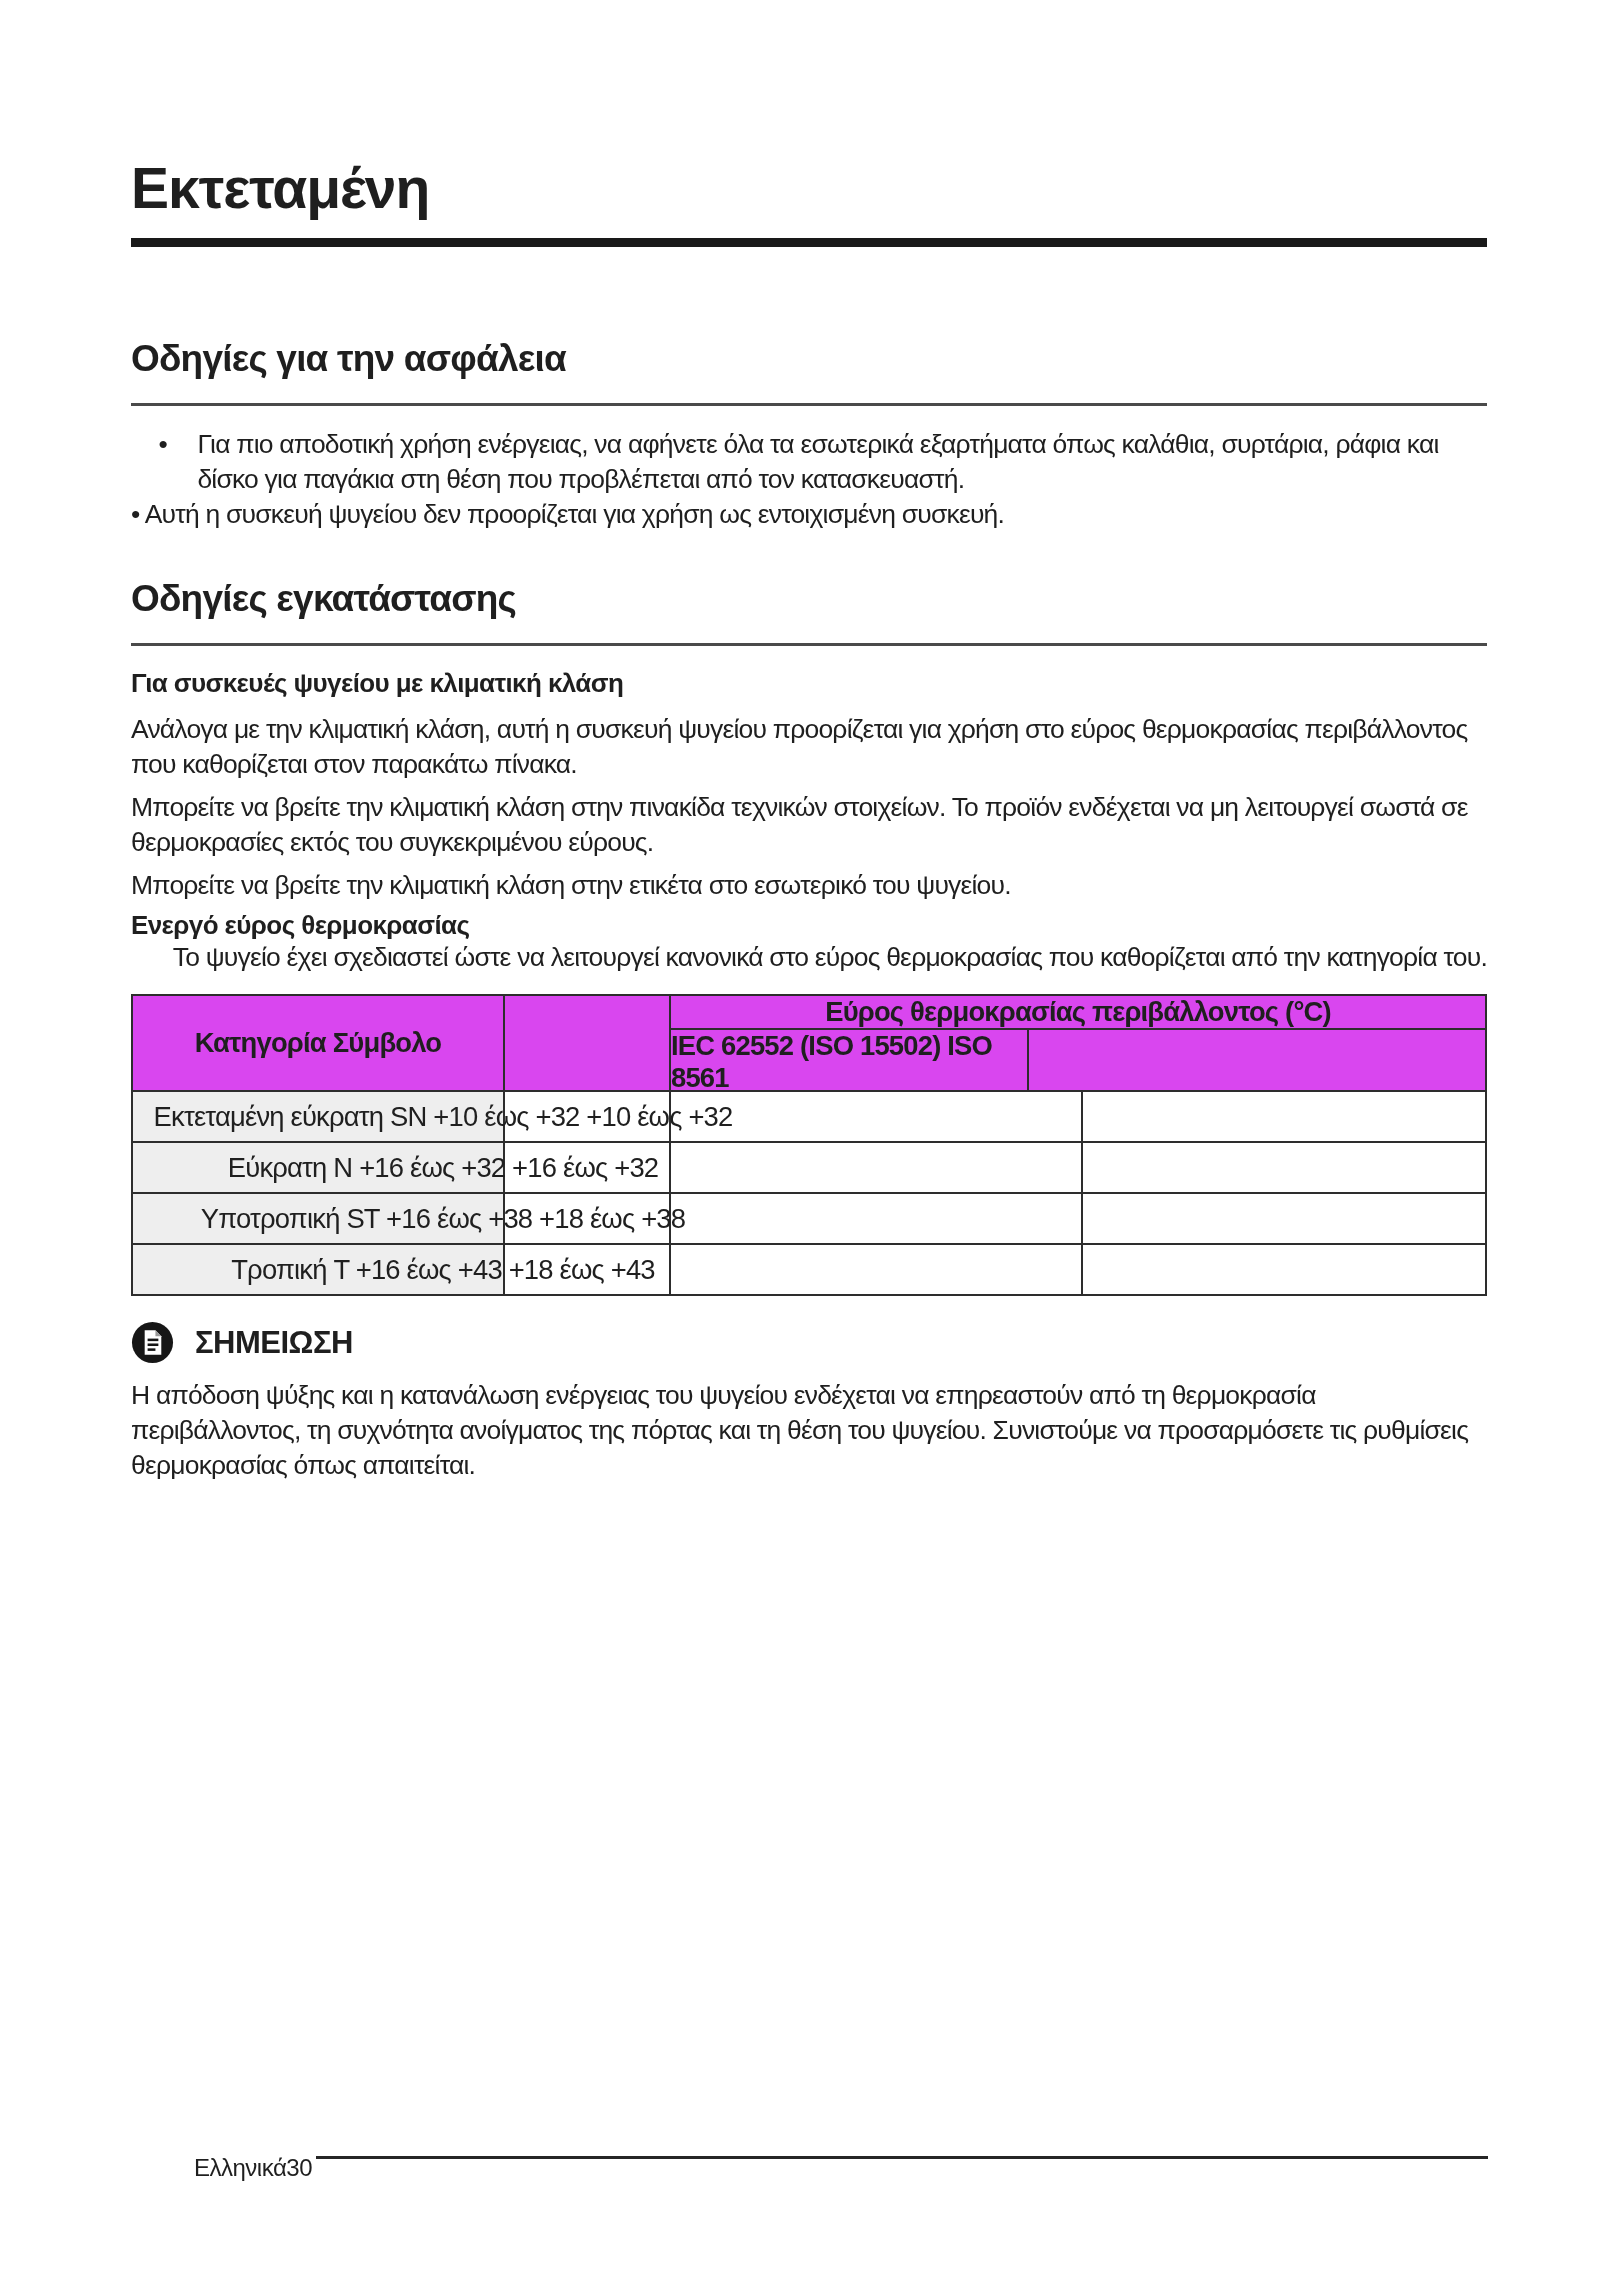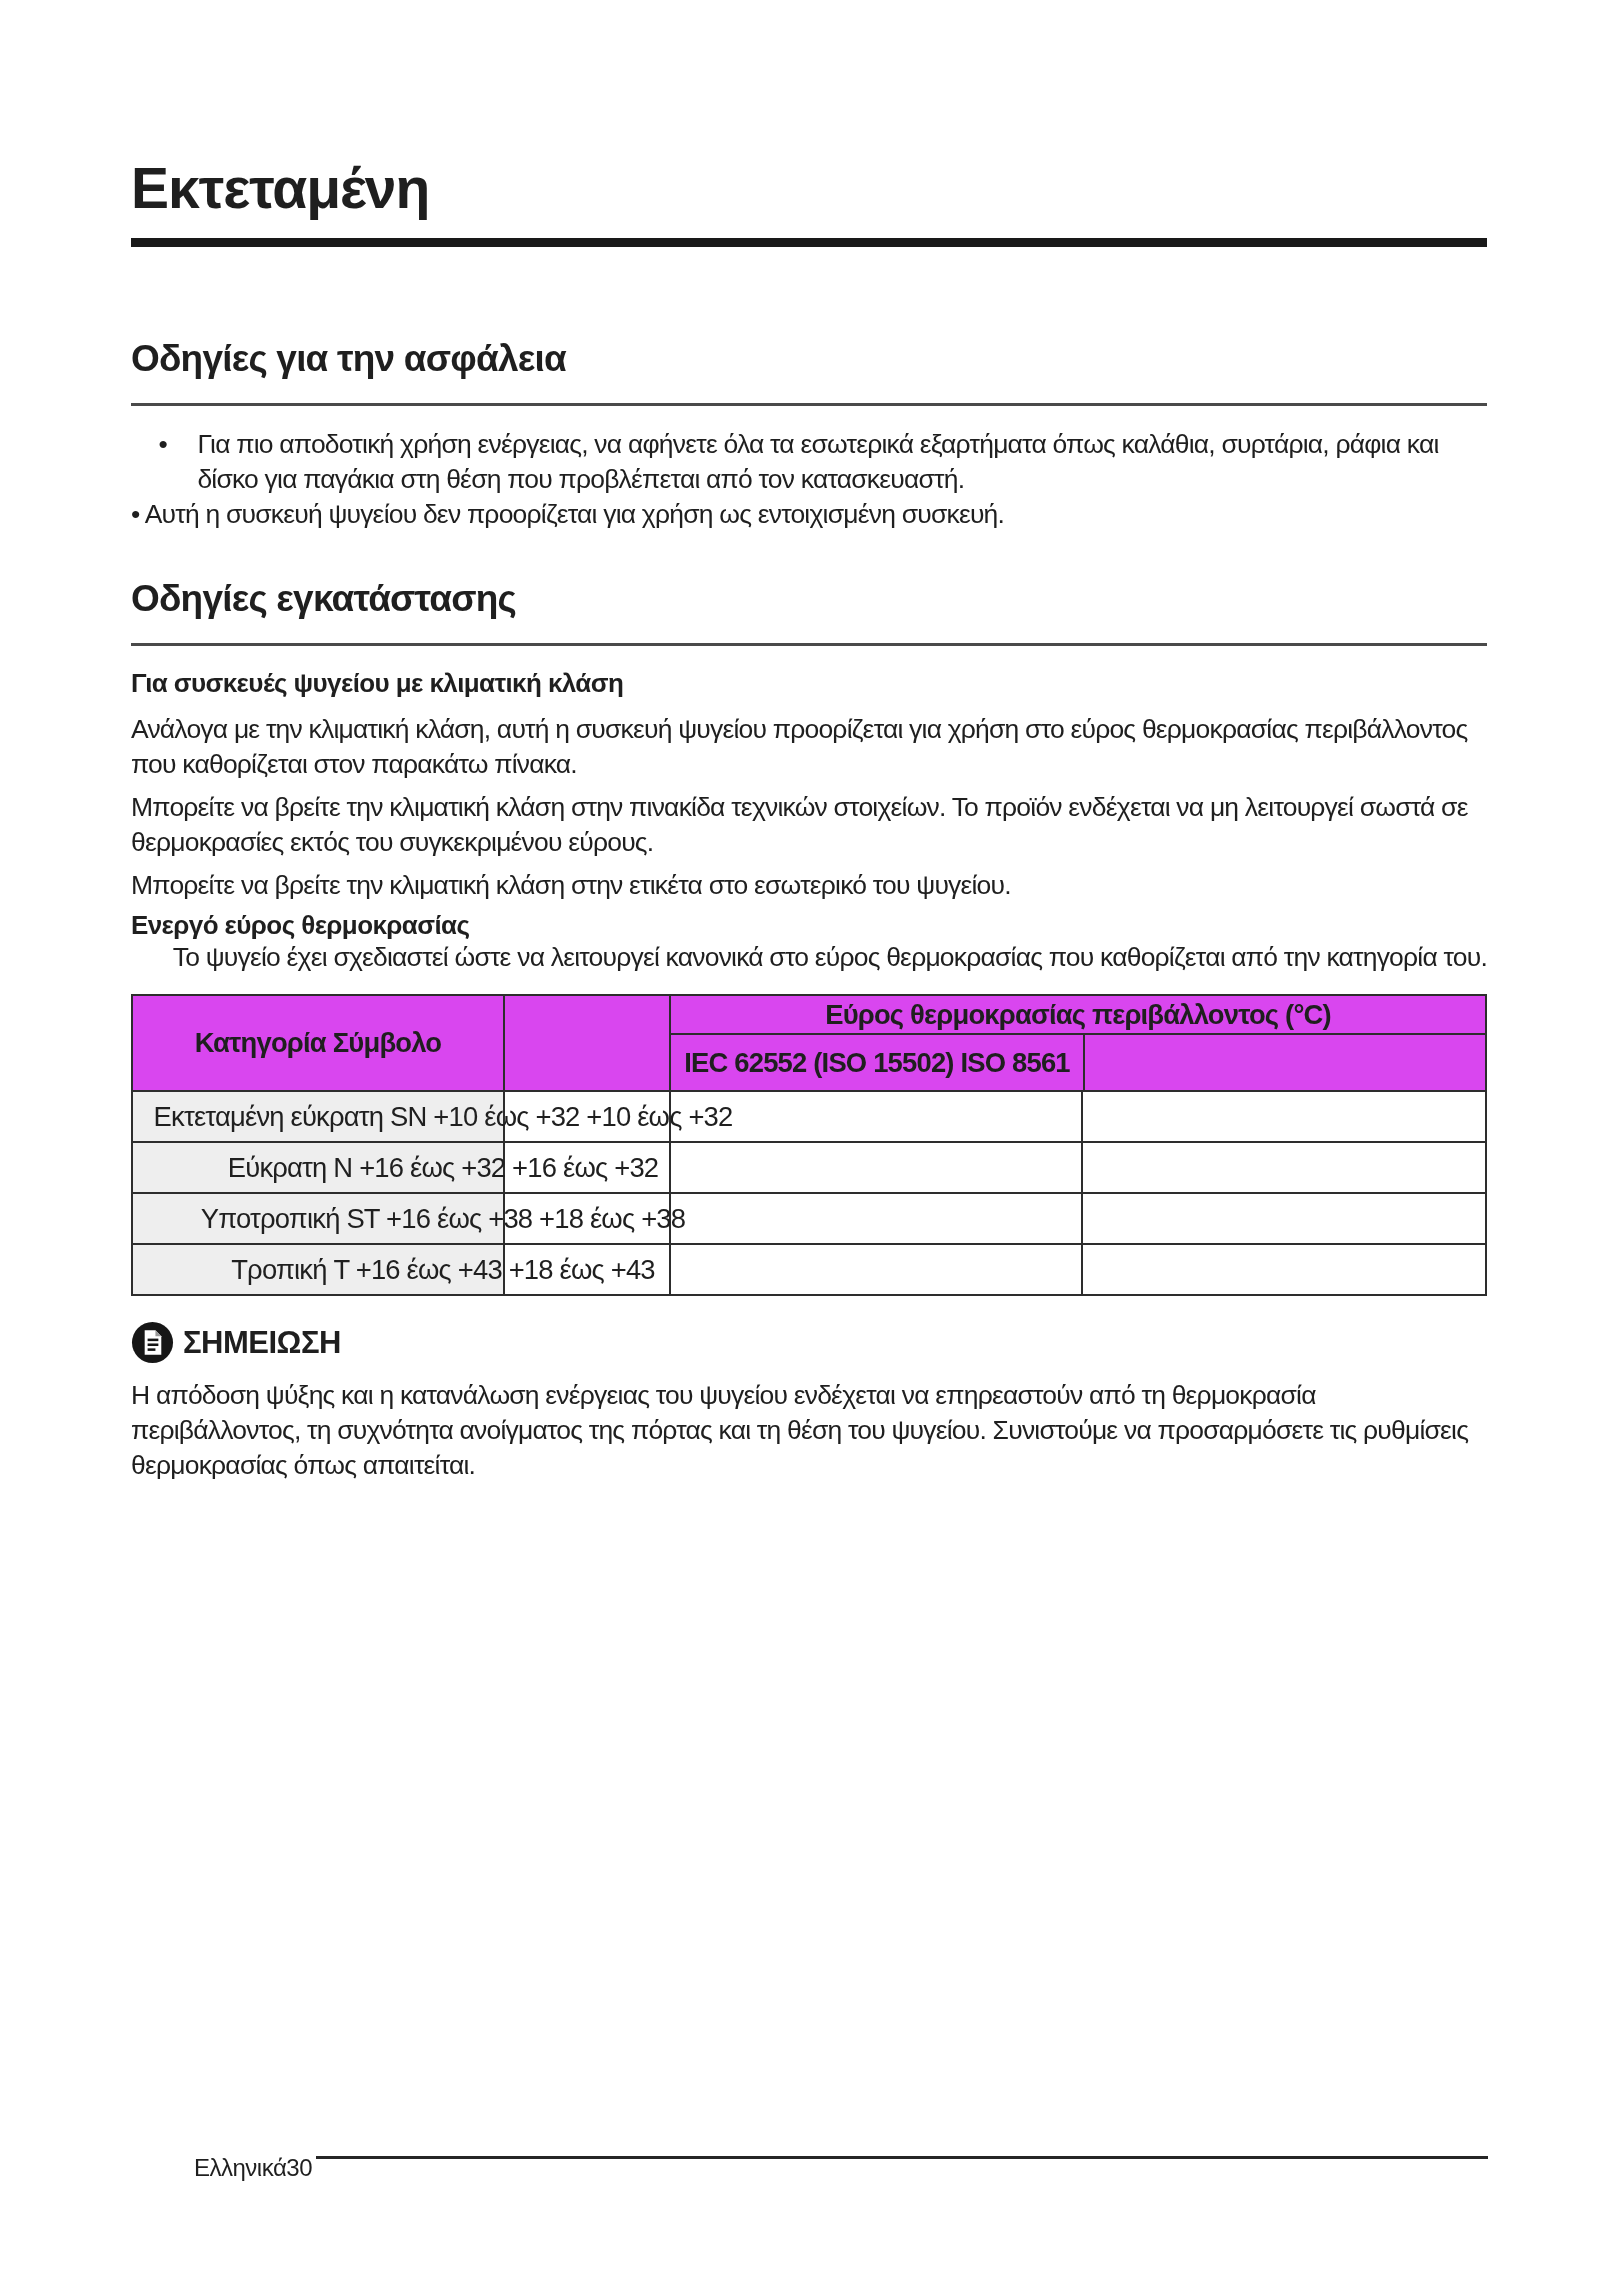--- a/index.html
+++ b/index.html
@@ -51,36 +51,36 @@
   }
   .thead{display:flex;height:94px;background:#d946ef;}
   .th{box-sizing:border-box;}
   .th.c1{width:370px;display:flex;align-items:center;justify-content:center;
          font-weight:bold;}
   .th.c2{width:166px;border-left:2px solid #2d2d2d;}
   .th.c34{flex:1;border-left:2px solid #2d2d2d;display:flex;flex-direction:column;}
   .th-top{height:39px;box-sizing:border-box;border-bottom:2px solid #2d2d2d;
           display:flex;align-items:center;justify-content:center;font-weight:bold;}
   .th-bottom{flex:1;display:flex;}
-  .th-iec{width:412px;box-sizing:border-box;display:flex;align-items:center;
+  .th-iec{width:356px;box-sizing:border-box;display:flex;align-items:center;
           justify-content:center;font-weight:bold;}
   .th-rest{flex:1;border-left:2px solid #2d2d2d;}
   .trow{display:flex;height:49px;border-top:2px solid #2d2d2d;position:relative;}
   .td{box-sizing:border-box;height:100%;}
   .td.c1{width:370px;background:#eeeeee;}
   .td.c2{width:166px;border-left:2px solid #2d2d2d;background:#ffffff;}
   .td.c3{width:412px;border-left:2px solid #2d2d2d;background:#ffffff;}
   .td.c4{flex:1;border-left:2px solid #2d2d2d;background:#ffffff;}
   .rlabel{
     position:absolute;left:310px;top:50%;transform:translate(-50%,-50%);
     white-space:nowrap;z-index:3;
   }
 
   
-  .note-head{top:1321px;display:flex;align-items:center;gap:9px;}
+  .note-head{top:1321px;display:flex;align-items:center;gap:21px;}
   .note-icon{width:43px;height:43px;flex:0 0 43px;}
   .note-title{font-size:31px;font-weight:bold;letter-spacing:-0.5px;}
   .note-para{top:1378px;}
 
   
   .footer{top:2154px;left:194px;width:1294px;display:flex;align-items:flex-start;
           font-size:24px;letter-spacing:-0.5px;}
   .footer-line{flex:1;height:2.9px;background:#262626;margin-left:3.9px;margin-top:2px;}
 </style>
 </head>

